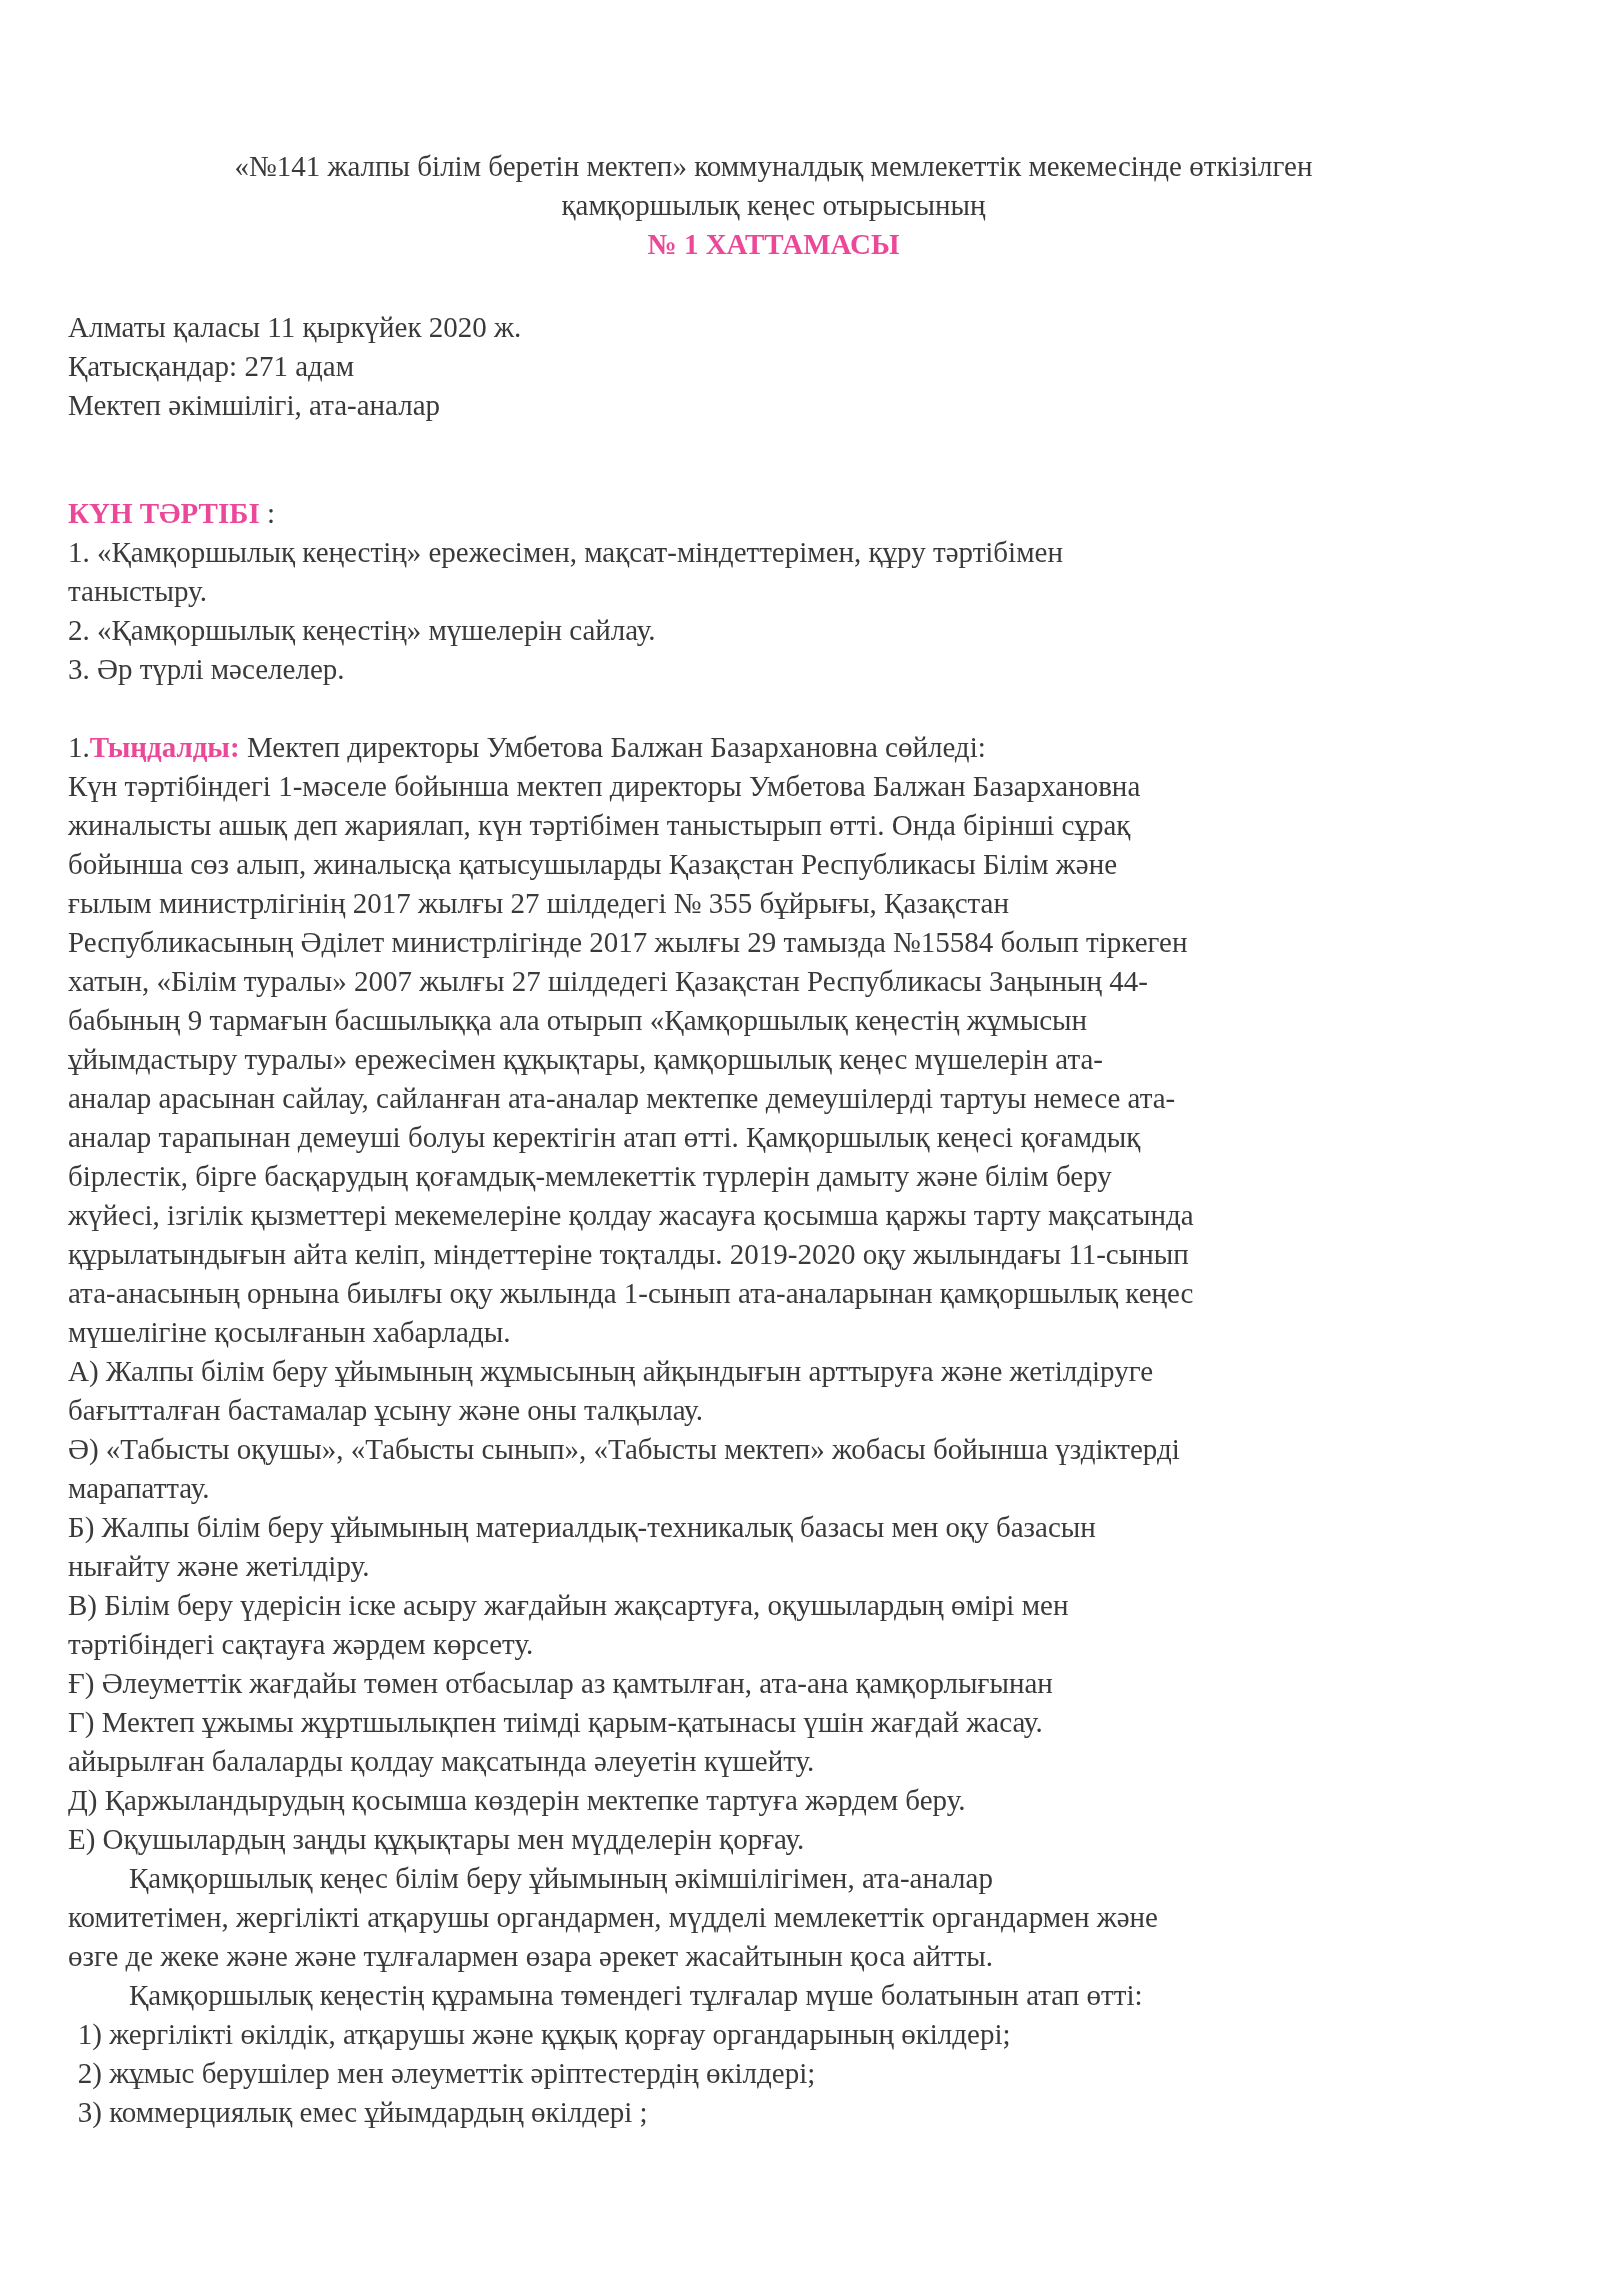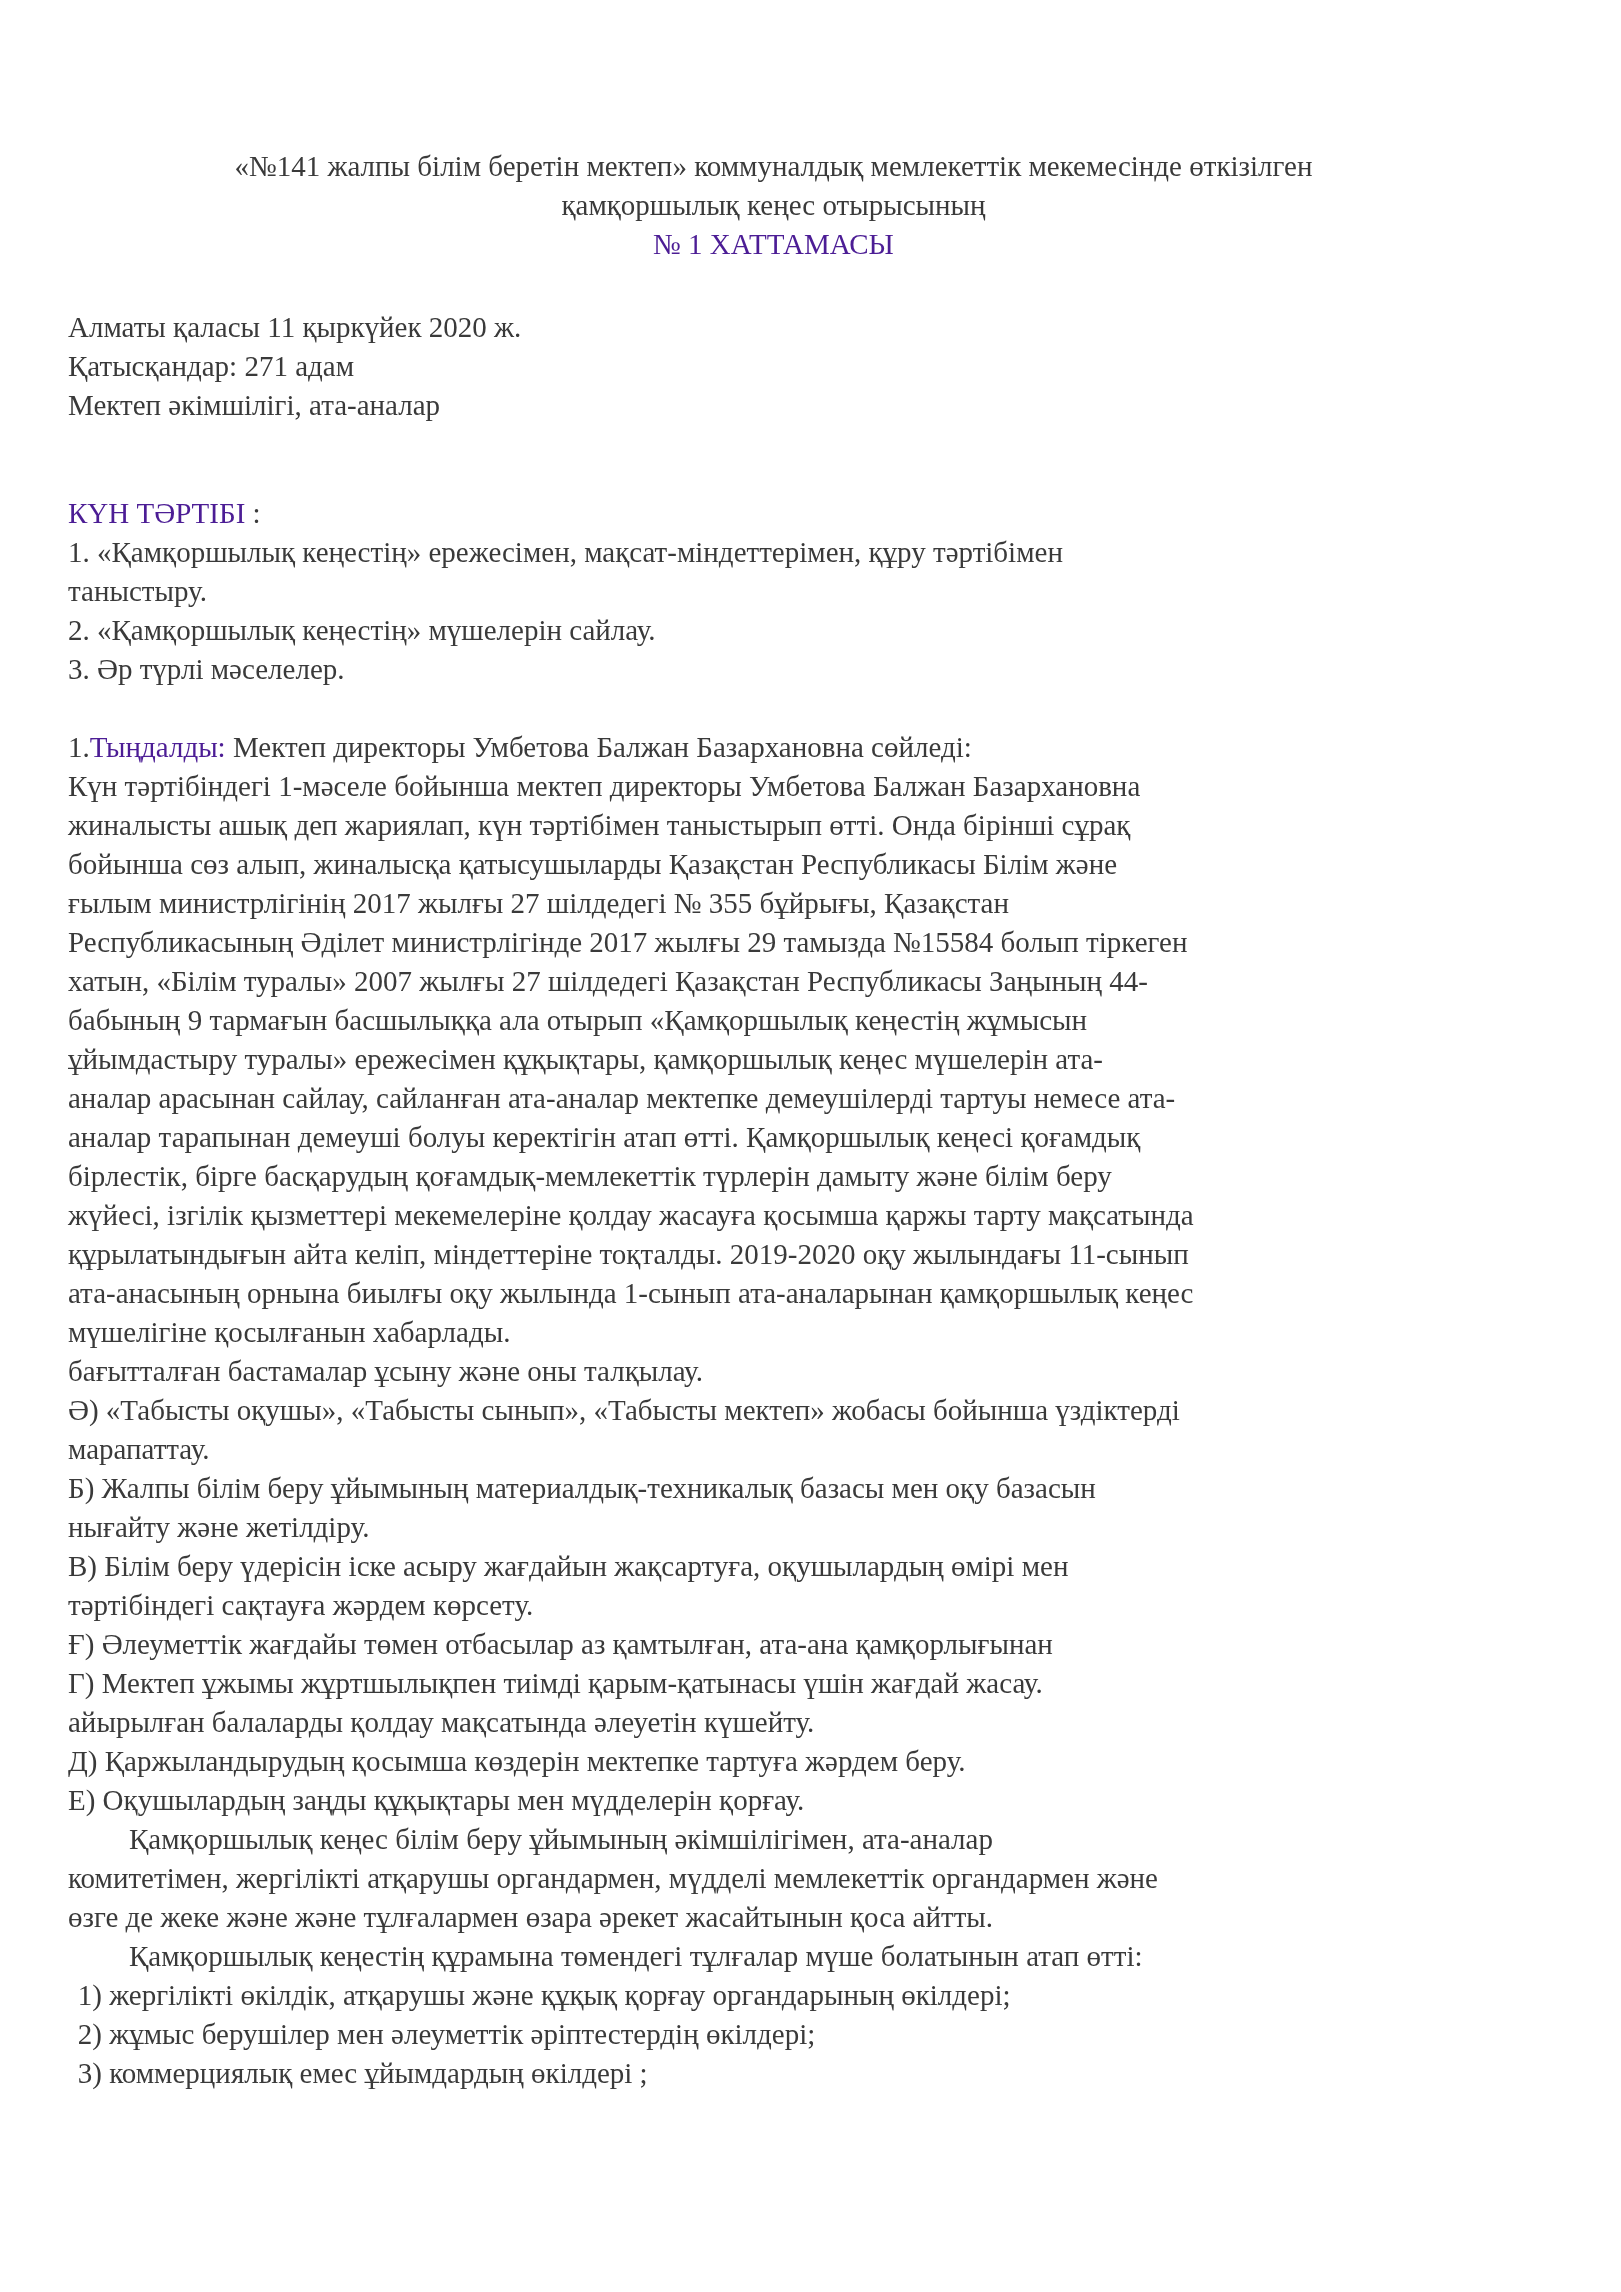--- a/index.html
+++ b/index.html
@@ -18,22 +18,22 @@
     line-height: 39px;
     overflow: hidden;
   }
   .content {
     padding: 147px 142px 0 68px;
   }
   .title-block {
     text-align: center;
   }
   .bold {
-    font-weight: normal;
-    color: #4c1d95;
+    font-weight: bold;
+    color: #ec4899;
   }
   .meta-block {
     margin-top: 44px;
   }
   .agenda-block {
     margin-top: 69px;
   }
   .body-block {
     margin-top: 39px;
   }
@@ -89,20 +89,21 @@
           <div class="line">хатын, «Білім туралы» 2007 жылғы 27 шілдедегі Қазақстан Республикасы Заңының 44-</div>
           <div class="line">бабының 9 тармағын басшылыққа ала отырып «Қамқоршылық кеңестің жұмысын</div>
           <div class="line">ұйымдастыру туралы» ережесімен құқықтары, қамқоршылық кеңес мүшелерін ата-</div>
           <div class="line">аналар арасынан сайлау, сайланған ата-аналар мектепке демеушілерді тартуы немесе ата-</div>
           <div class="line">аналар тарапынан демеуші болуы керектігін  атап өтті.  Қамқоршылық кеңесі қоғамдық</div>
           <div class="line">бірлестік, бірге басқарудың қоғамдық-мемлекеттік түрлерін дамыту және білім беру</div>
           <div class="line">жүйесі, ізгілік қызметтері мекемелеріне қолдау жасауға қосымша қаржы тарту мақсатында</div>
           <div class="line">құрылатындығын айта келіп, міндеттеріне тоқталды. 2019-2020 оқу жылындағы 11-сынып</div>
           <div class="line">ата-анасының орнына биылғы оқу жылында 1-сынып ата-аналарынан қамқоршылық кеңес</div>
           <div class="line">мүшелігіне қосылғанын хабарлады.</div>
+          <div class="line">А) Жалпы білім беру ұйымының жұмысының айқындығын арттыруға және жетілдіруге</div>
           <div class="line">бағытталған бастамалар ұсыну және оны талқылау.</div>
           <div class="line">Ә) «Табысты оқушы», «Табысты сынып», «Табысты мектеп» жобасы бойынша үздіктерді</div>
           <div class="line">марапаттау.</div>
           <div class="line">Б) Жалпы білім беру ұйымының материалдық-техникалық базасы мен оқу базасын</div>
           <div class="line">нығайту және жетілдіру.</div>
           <div class="line">В) Білім беру үдерісін іске асыру жағдайын жақсартуға, оқушылардың өмірі мен</div>
           <div class="line">тәртібіндегі сақтауға жәрдем көрсету.</div>
           <div class="line">Ғ) Әлеуметтік жағдайы төмен отбасылар аз қамтылған, ата-ана қамқорлығынан</div>
           <div class="line">Г) Мектеп ұжымы жұртшылықпен тиімді қарым-қатынасы үшін жағдай жасау.</div>
           <div class="line">айырылған балаларды қолдау мақсатында әлеуетін күшейту.</div>

